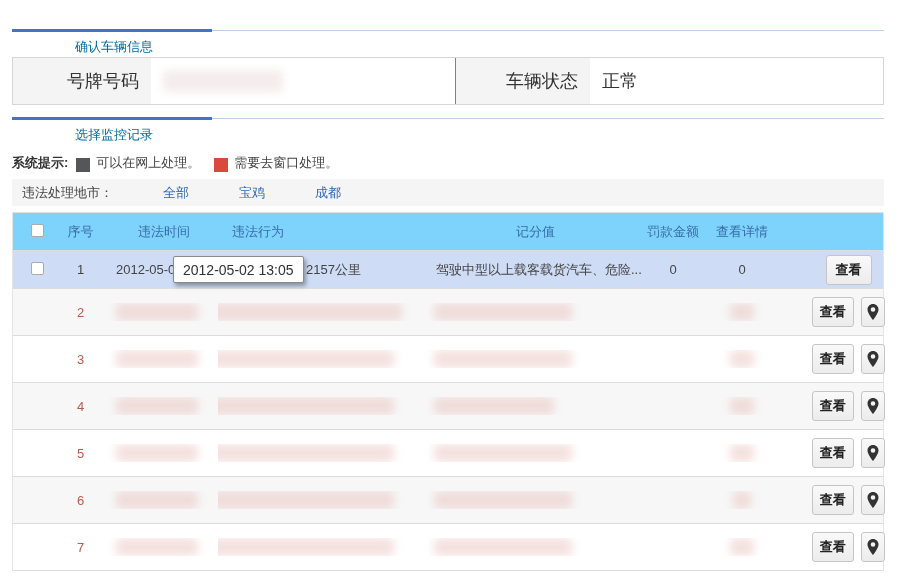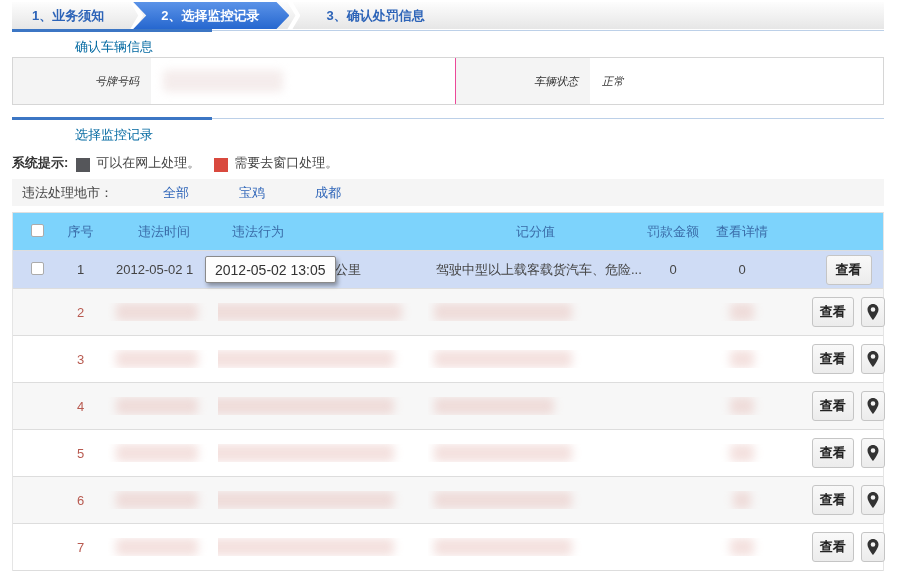--- a/index.html
+++ b/index.html
@@ -31,21 +31,21 @@
   .sec-rule { position:absolute; left:12px; width:872px; height:1px; background:#bcd0e8; }
   .sec-rule .thick { position:absolute; left:0; top:-1px; width:200px; height:3px; background:#3c76c4; }
   .rule1 { top:30px; } .rule2 { top:118px; }
   .sec-title { position:absolute; left:75px; font-size:13px; color:#0369a1; }
   .title1 { top:38px; } .title2 { top:126px; }
 
   
   .vehicle-table {
     position:absolute; top:57px; left:12px; width:872px; height:48px;
     border:1px solid #d6d6d6; display:flex; align-items:stretch; background:#fff;
-    font-size:11px; color:#333;font-style:italic;
+    font-size:18px; color:#333;
   }
   .v-label {
     background:#f4f4f4; display:flex; align-items:center; justify-content:flex-end;
     padding-right:12px; color:#333;
   }
   .v-label.l1 { width:138px; } .v-label.l2 { width:135px; border-left:1px solid #ec4899; }
   .v-value { display:flex; align-items:center; padding-left:12px; }
   .v-value.v1 { width:304px; } .v-value.v2 { flex:1; }
   .plate-blur {
     width:120px; height:22px; border-radius:4px;
@@ -87,21 +87,21 @@
   .brow:nth-child(odd) { background:#f7f7f7; }
   .brow:nth-child(even) { background:#fff; }
   input[type="checkbox"] {
     width:13px; height:13px; margin-left:18px; accent-color:#fff;
     appearance:none; background:#fff; border:1px solid #ababab; border-radius:2px;
   }
   .loc-cell { padding-left:88px; }
 
   
   .tooltip {
-    position:absolute; left:192px; top:5px; height:27px;
+    position:absolute; left:160px; top:5px; height:27px;
     background:#fdfdfd; border:1px solid #8a8a8a; border-radius:2px;
     box-shadow:2px 3px 4px rgba(0,0,0,.35);
     display:flex; align-items:center; padding:0 9px;
     font-size:14px; color:#333; z-index:5; white-space:nowrap;
   }
 
   
   .btn-view {
     width:46px; height:30px; font-size:13px; font-weight:bold; color:#222;
     background:linear-gradient(#f9f9f9,#ececec); border:1px solid #c5c5c5; border-radius:3px;
@@ -122,27 +122,20 @@
   .blur.fine { width:24px; margin:0 auto; }
   .brow:nth-child(3) .blur.loc { width:196px; }
   .brow:nth-child(5) .blur.beh { width:120px; }
   .brow:nth-child(7) .blur.fine { width:18px; }
 </style>
 </head>
 <body>
 
 <div class="page">
 
-  <div class="stepnav">
-    <div class="step plain1">1、业务须知</div>
-    <div class="sep-band"></div>
-    <div class="step active">2、选择监控记录</div>
-    <div class="sep-band"></div>
-    <div class="step">3、确认处罚信息</div>
-  </div>
 
   <div class="sec-rule rule1">
       <div class="thick"></div>
     </div>
   <div class="sec-title title1">确认车辆信息</div>
 
   <div class="vehicle-table">
     <div class="v-label l1">号牌号码</div>
     <div class="v-value v1">
       <div class="plate-blur"></div>

